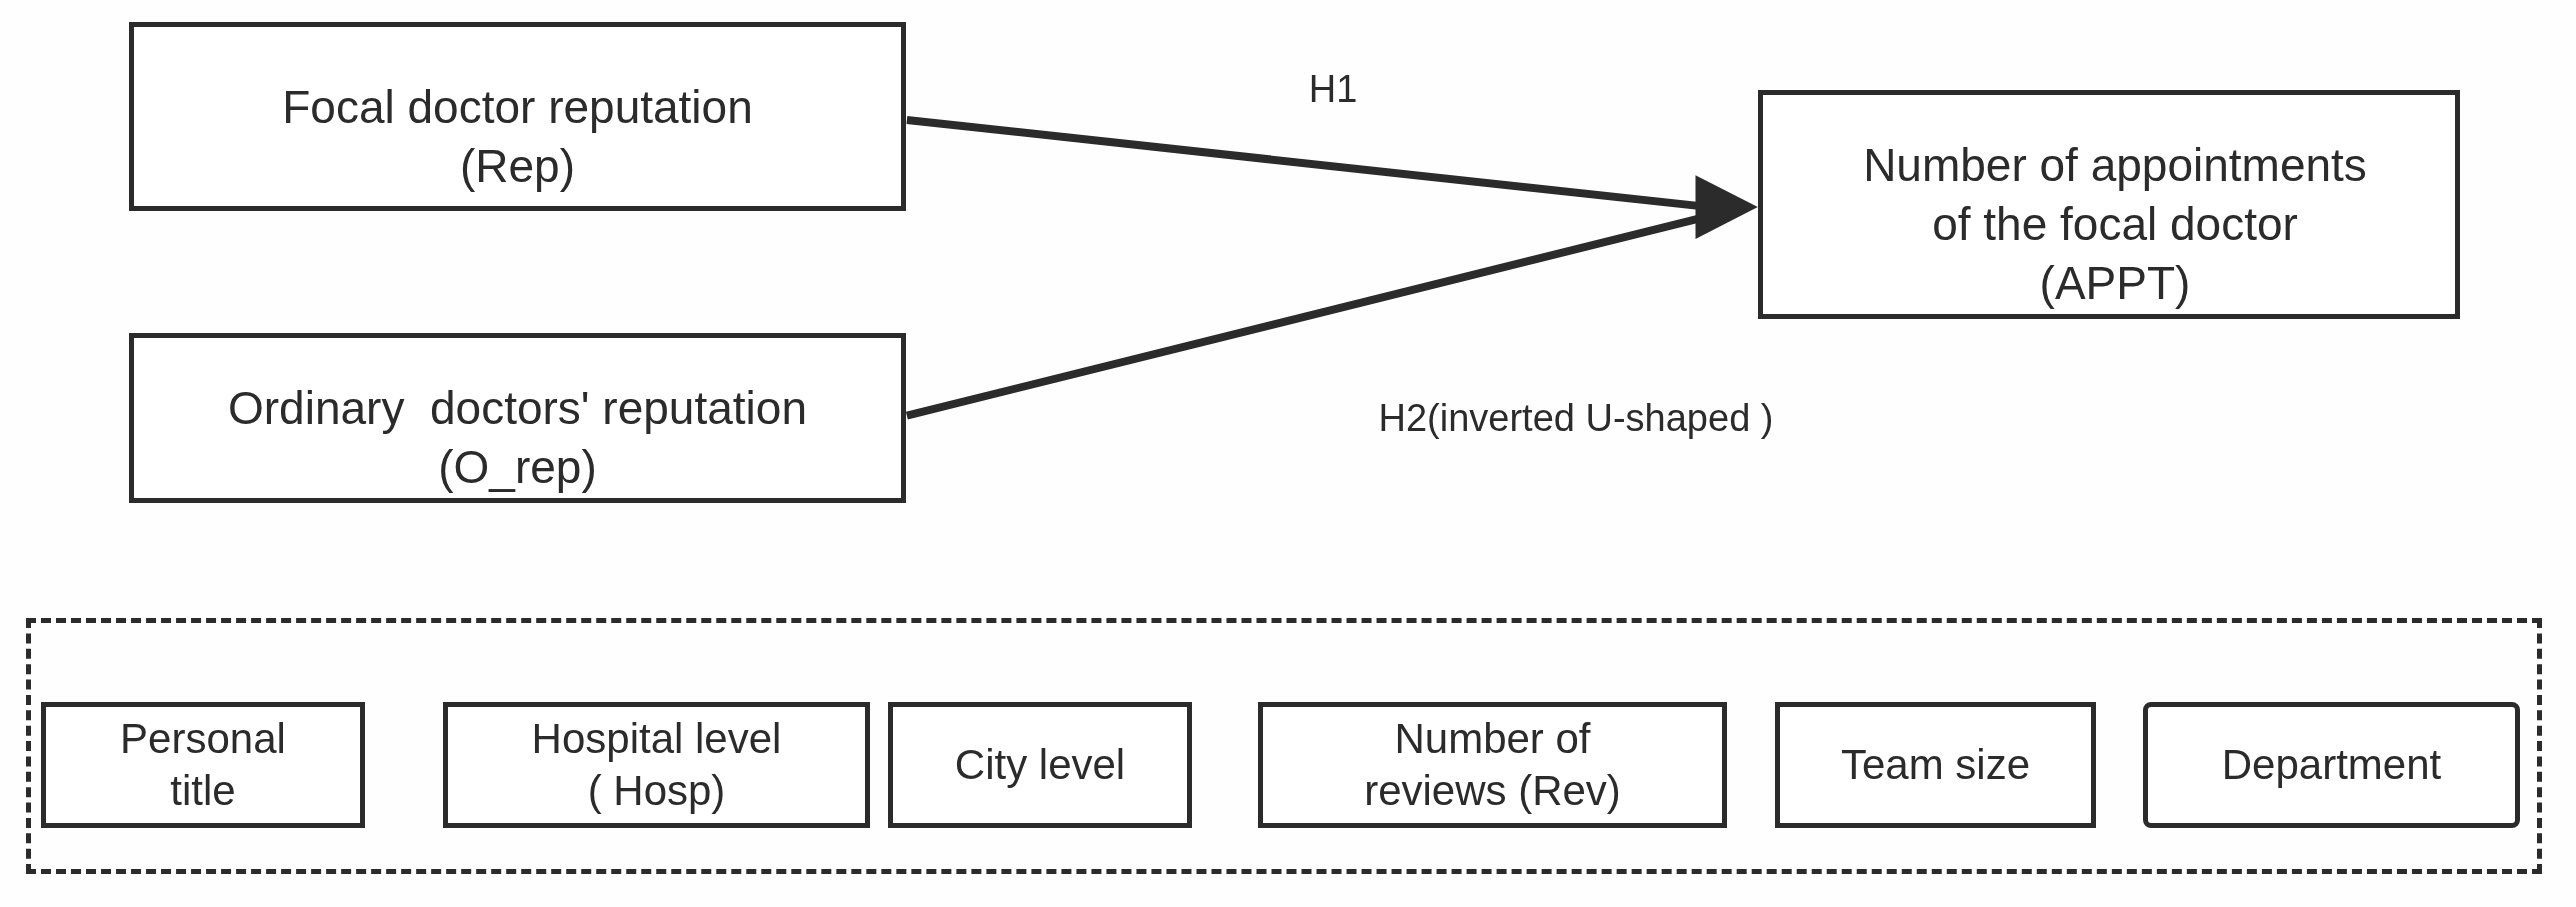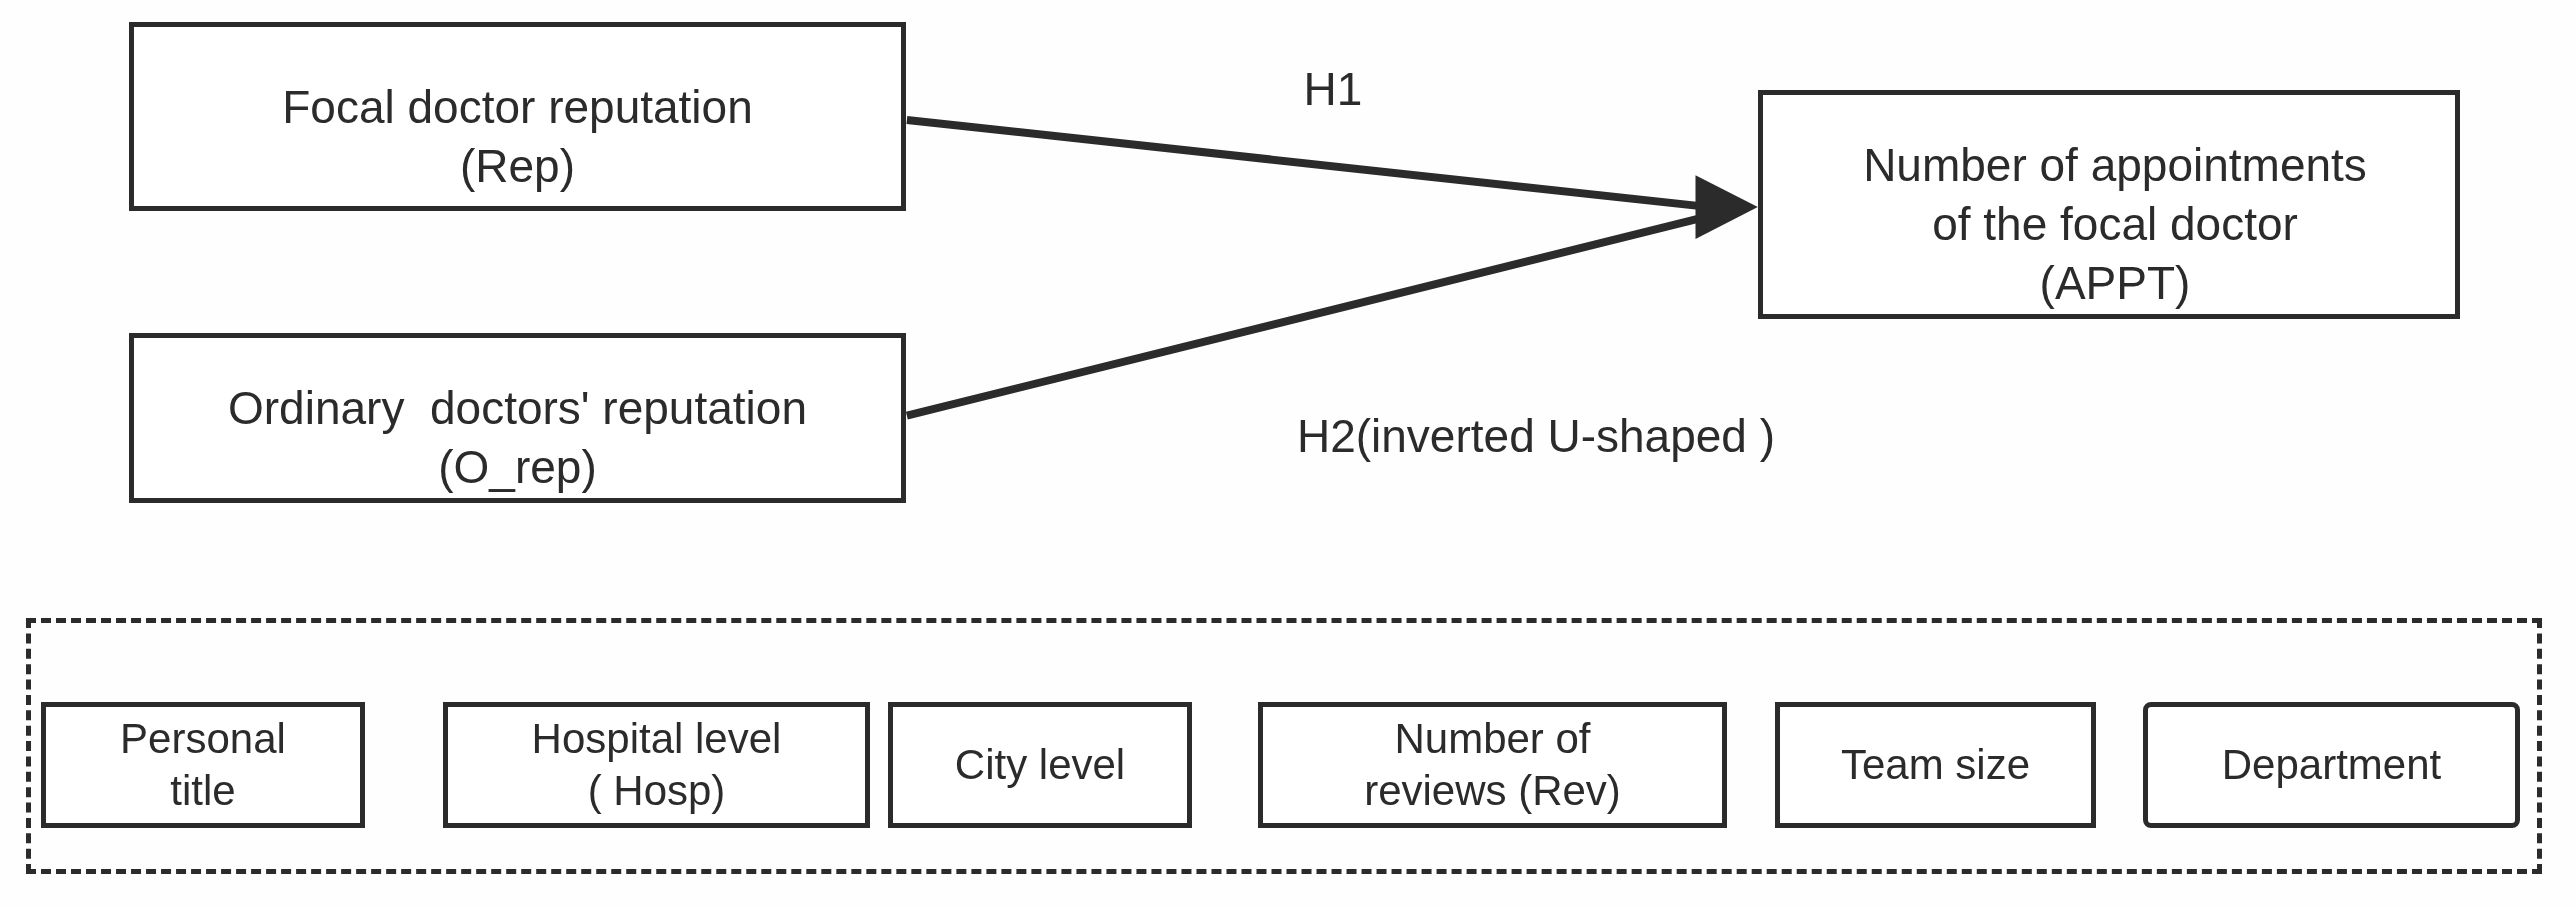--- a/index.html
+++ b/index.html
@@ -38,26 +38,26 @@
     line-height: 1.28;
     margin-top: 40px;
   }
   #box-rep  { left: 129px;  top: 22.4px;  width: 777px; height: 189px; }
   #box-orep { left: 129px;  top: 333px; width: 777px; height: 170px; }
   #box-appt { left: 1758px; top: 90px; width: 702px; height: 229px; padding-left: 12px; }
 
   .edge-label {
     position: absolute;
     transform: translate(-50%, -50%);
-    font-size: 46px;
+    font-size: 38px;
     white-space: pre;
     text-align: right;
   }
   #label-h1 { left: 1333px; top: 89px; }
-  #label-h2 { left: 1536px; top: 418px; margin-top: 18px; }
+  #label-h2 { left: 1576px; top: 418px; }
 
   .control-panel {
     position: absolute;
     box-sizing: border-box;
     left: 26px; top: 618px;
     width: 2516px; height: 256px;
     border: 5.6px dashed #2b2b2b;
     background: transparent;
   }
   .control-title {

